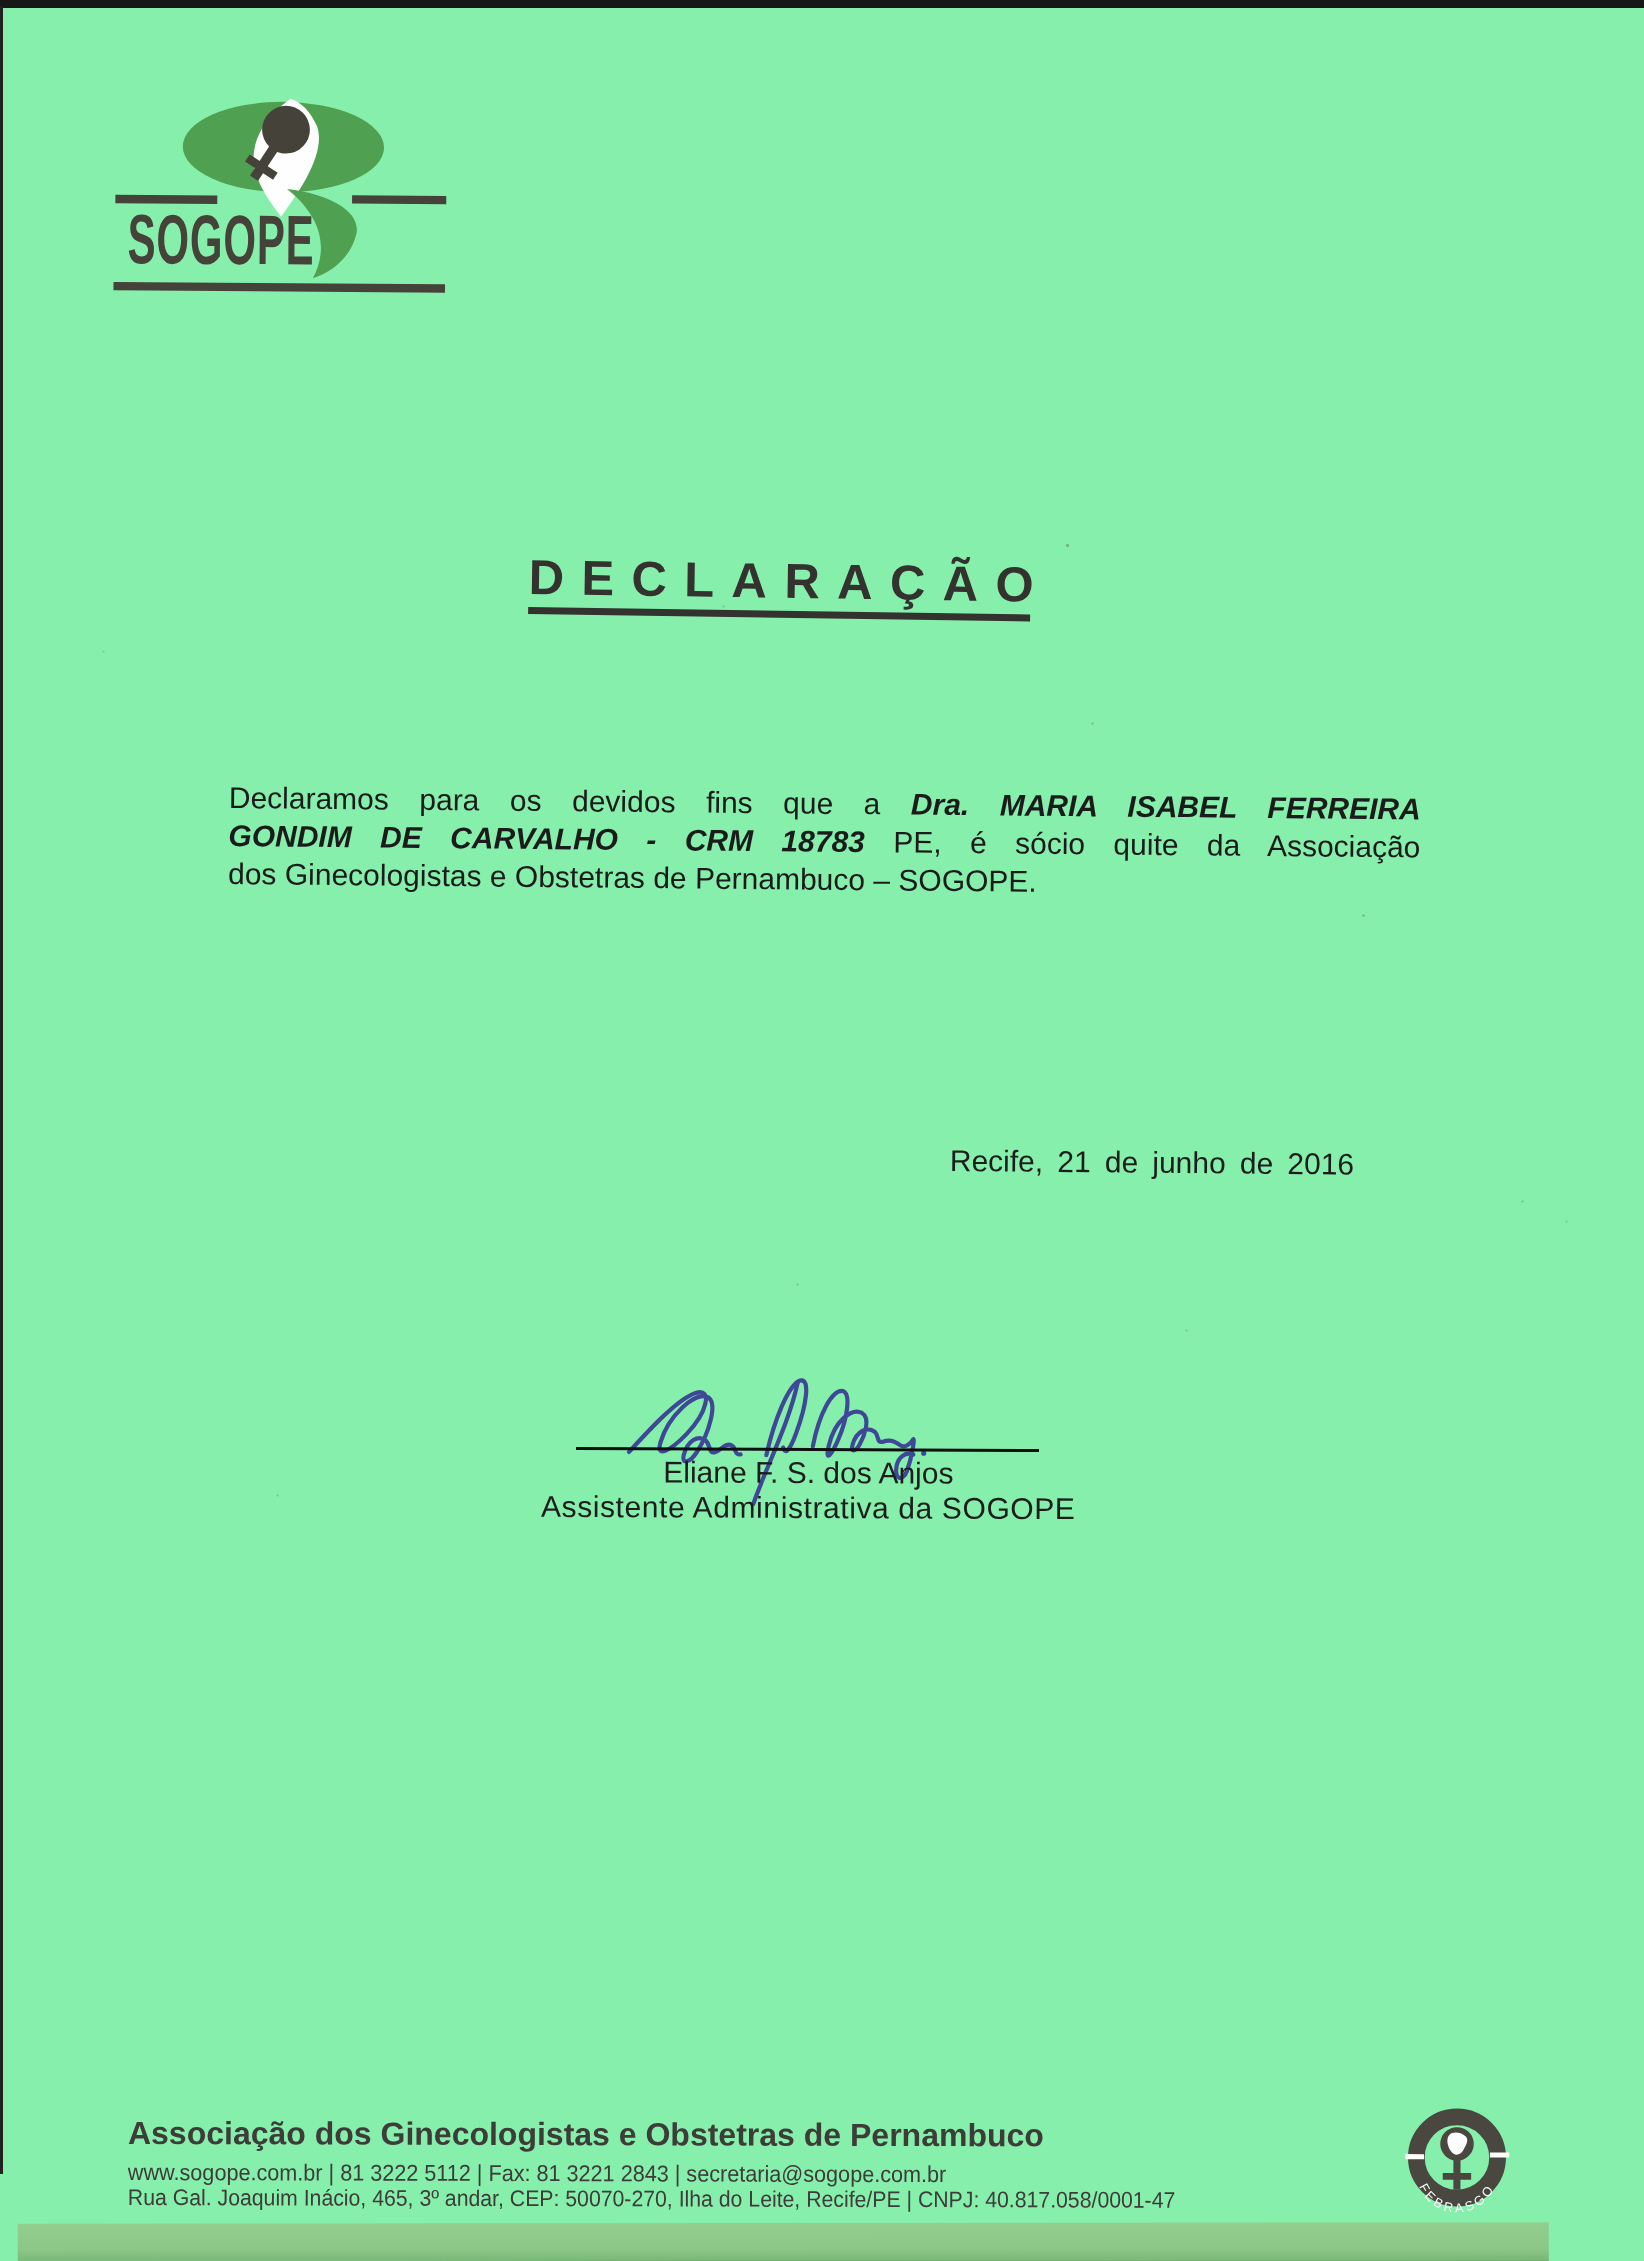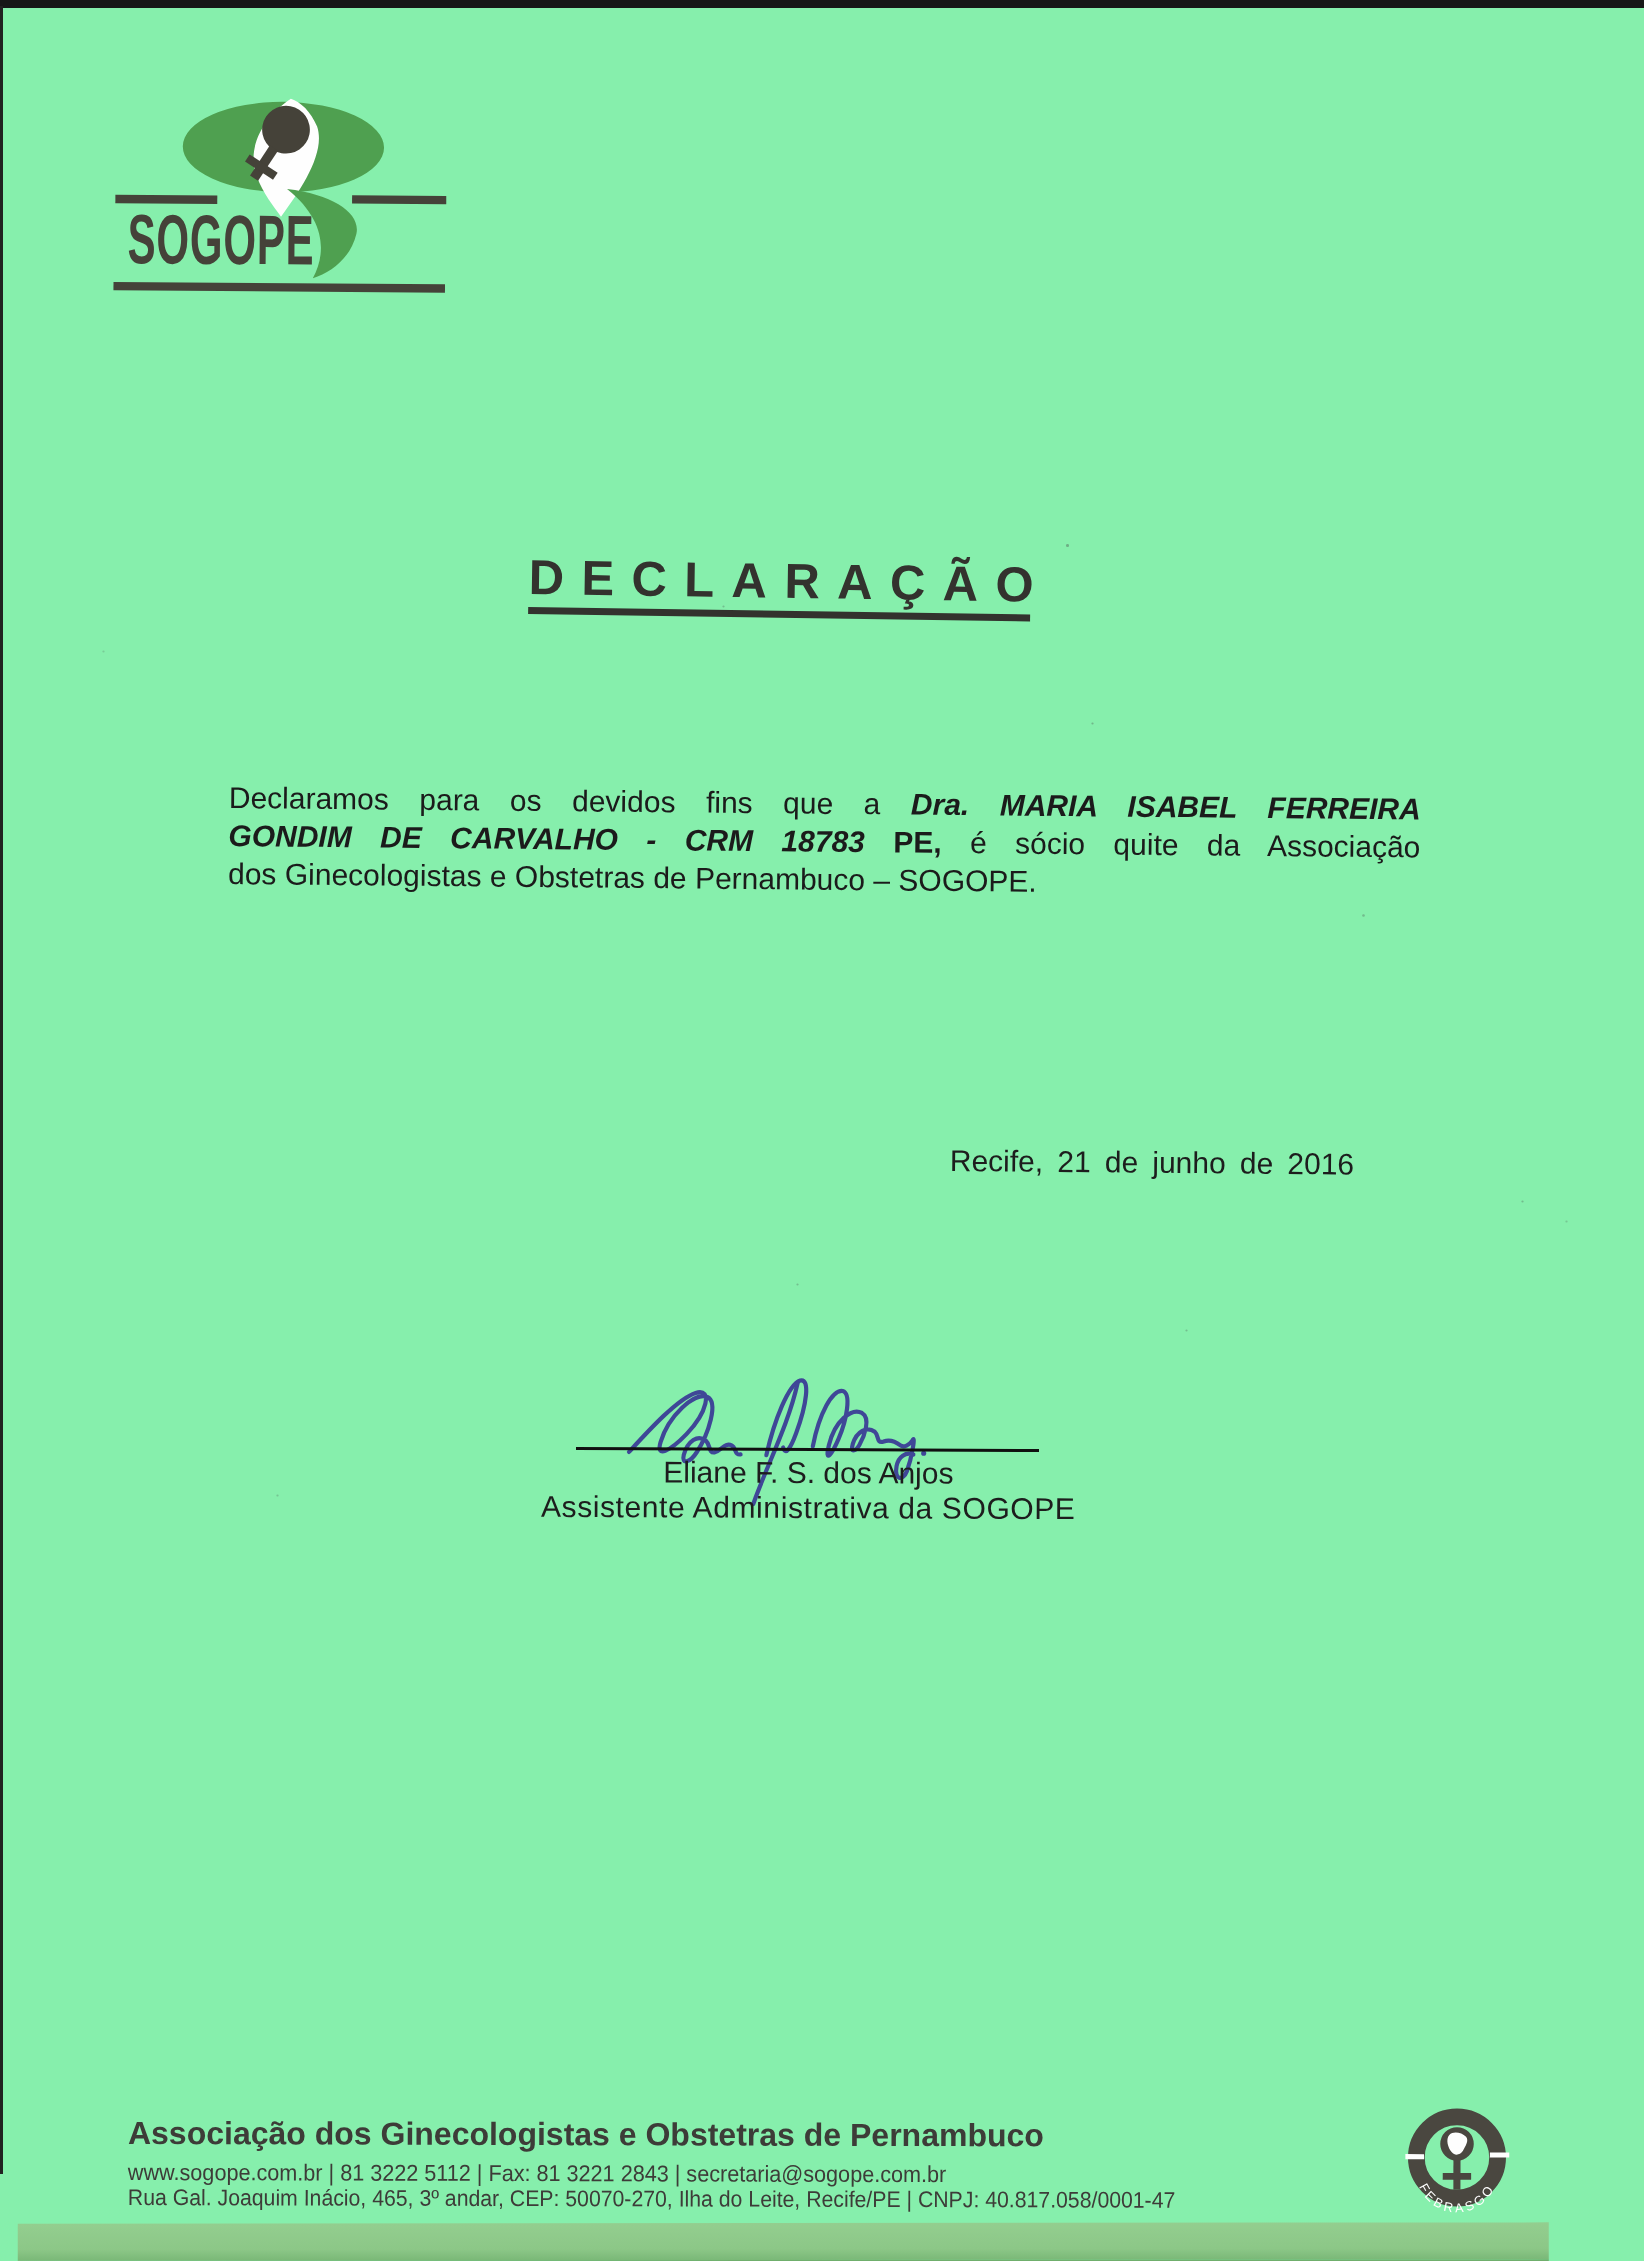--- a/index.html
+++ b/index.html
@@ -33,21 +33,21 @@
   
   #title-block{left:529px;top:553px;transform:rotate(.85deg);transform-origin:top left;}
   #title-text{font-size:49px;font-weight:bold;letter-spacing:17.4px;color:#33322e;line-height:1;white-space:nowrap;}
   #title-underline{width:502px;height:7px;background:#33322e;margin-top:4.5px;}
   
   #para{left:229px;top:779px;width:1192px;font-size:30px;line-height:38px;
     transform:rotate(.55deg);transform-origin:top left;color:#1b1b1b;}
   .pline{text-align:justify;text-align-last:justify;white-space:nowrap;}
   .pline.last{text-align-last:left;}
   .bi{font-weight:bold;font-style:italic;}
-  .b{font-weight:bold;}
+  .b{font-weight:normal;}
   
   #date-line{left:950px;top:1144px;font-size:30px;word-spacing:5.8px;color:#1d1d1d;
     transform:rotate(.5deg);transform-origin:top left;white-space:nowrap;}
   
   #sig-group{left:0;top:0;transform:rotate(.25deg);transform-origin:806px 1451px;}
   #sig-svg{position:absolute;left:600px;top:1370px;}
   #sig-line{position:absolute;left:576px;top:1448px;width:463px;height:3.2px;background:#101010;}
   #sig-name-block{position:absolute;left:486px;top:1456px;width:645px;text-align:center;}
   #sig-name{font-size:30px;line-height:34px;color:#1d1d1d;}
   #sig-role{font-size:30px;line-height:36px;letter-spacing:0.6px;color:#1d1d1d;}

